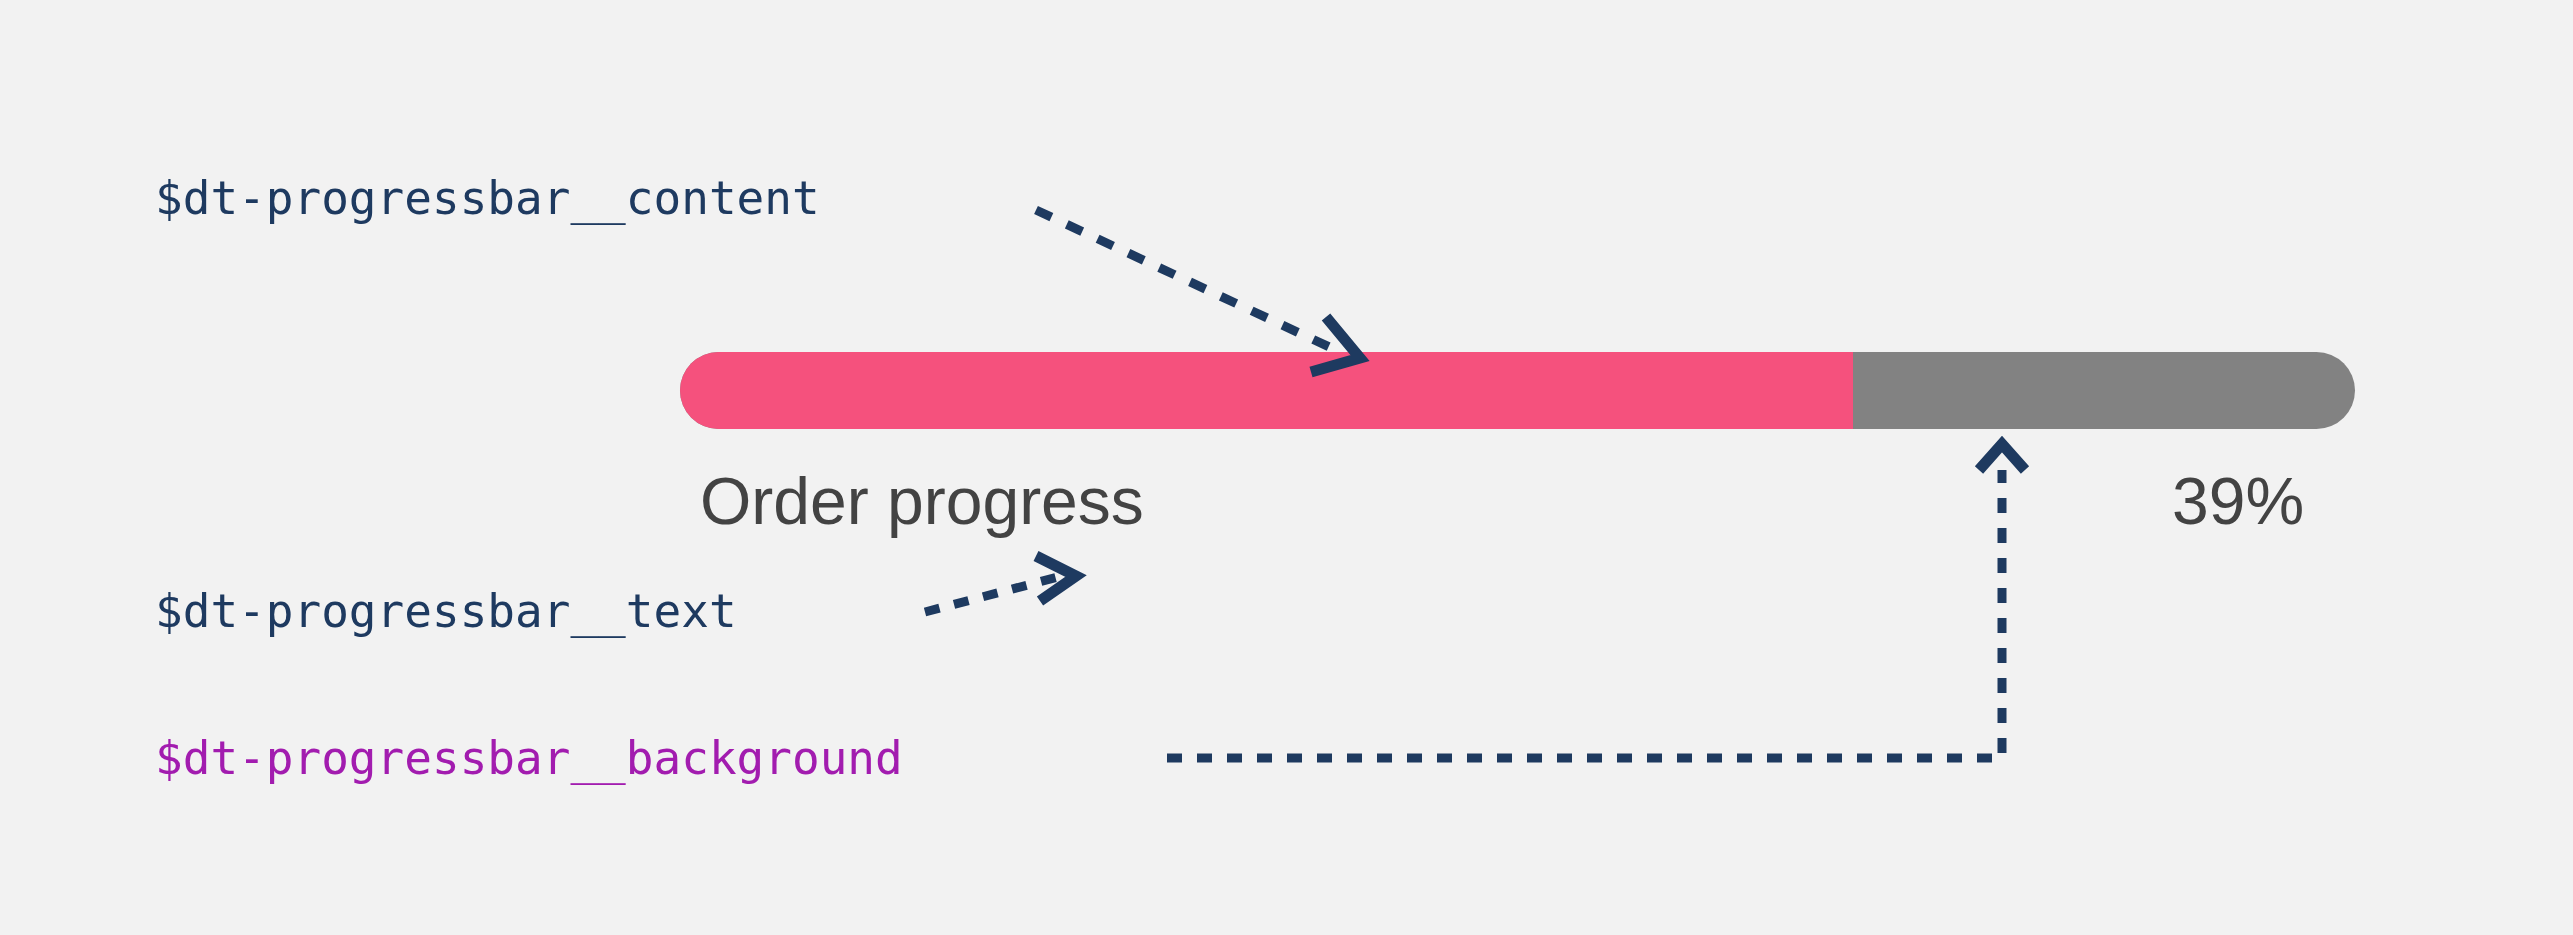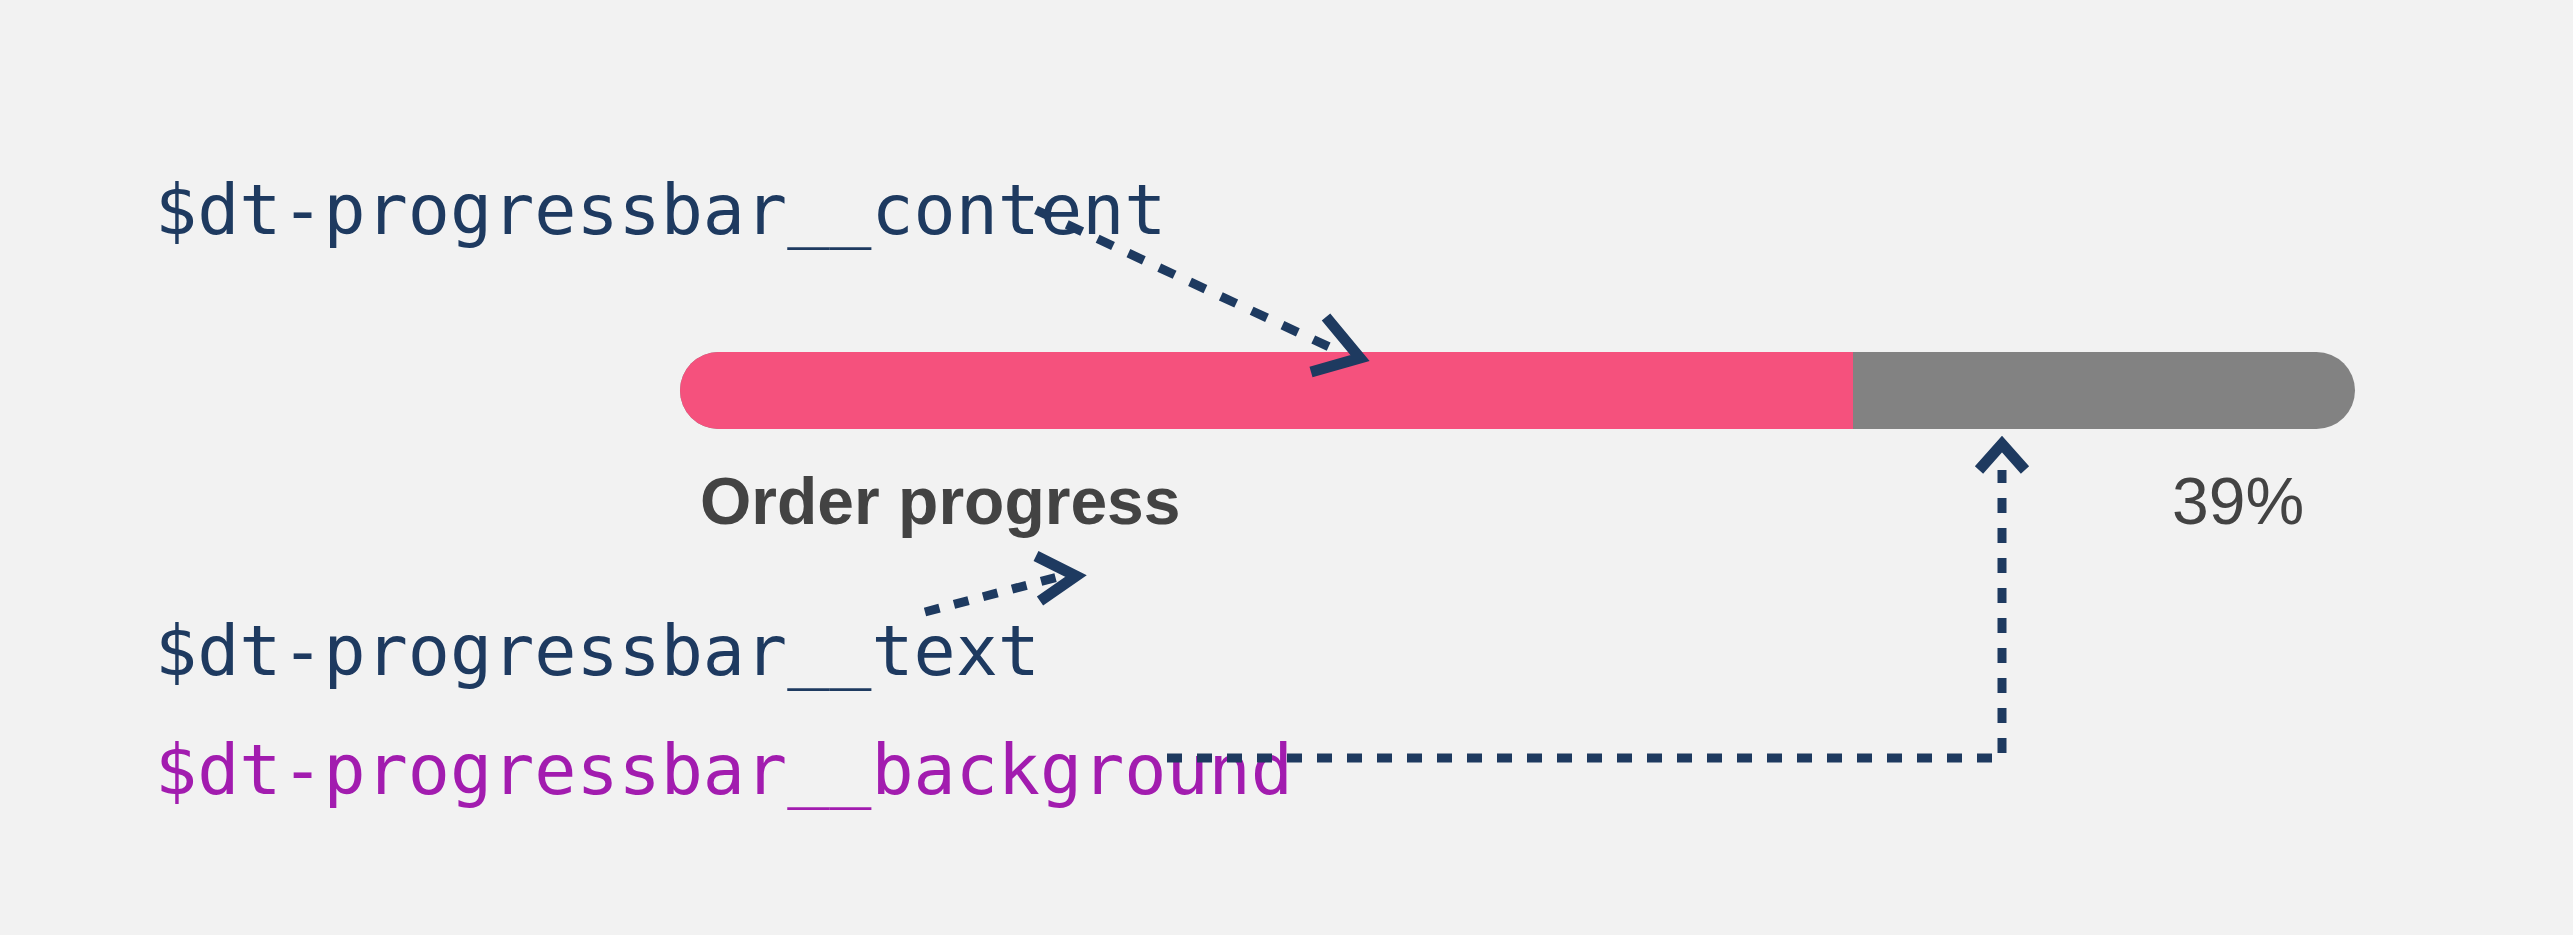--- a/index.html
+++ b/index.html
@@ -13,32 +13,32 @@
     height: 935px;
     background: #f2f2f2;
     overflow: hidden;
     font-family: "Liberation Sans", sans-serif;
   }
 
   
   .anno-label {
     position: absolute;
     font-family: "DejaVu Serif", "Liberation Serif", serif;
-    font-size: 70px;
+    font-size: 46px;
     letter-spacing: 0px;
     color: #1e3a60;
     white-space: pre;
     line-height: 1;
   }
   .mono {
     font-family: "DejaVu Sans Mono", "Liberation Mono", monospace;
   }
 
   #label-content   { left: 155px; top: 175px; }
-  #label-text      { left: 155px; top: 588px; margin-top: 28px; }
+  #label-text      { left: 155px; top: 588px; }
   #label-bg        { left: 155px; top: 735px; }
 
   
   #progress-wrap {
     position: absolute;
     left: 680px;
     top: 352px;
     width: 1675px;
     height: 77px;
   }
@@ -60,21 +60,20 @@
 
   
   #bar-caption {
     position: absolute;
     left: 700px;
     top: 463px;
     font-size: 66px;
     color: #434343;
     white-space: nowrap;
     font-family: "Liberation Sans", sans-serif;
-    font-weight: bold;
   }
   #bar-percent {
     position: absolute;
     left: 2172px;
     top: 463px;
     font-size: 66px;
     color: #434343;
     white-space: nowrap;
     font-family: "Liberation Sans", sans-serif;
   }

